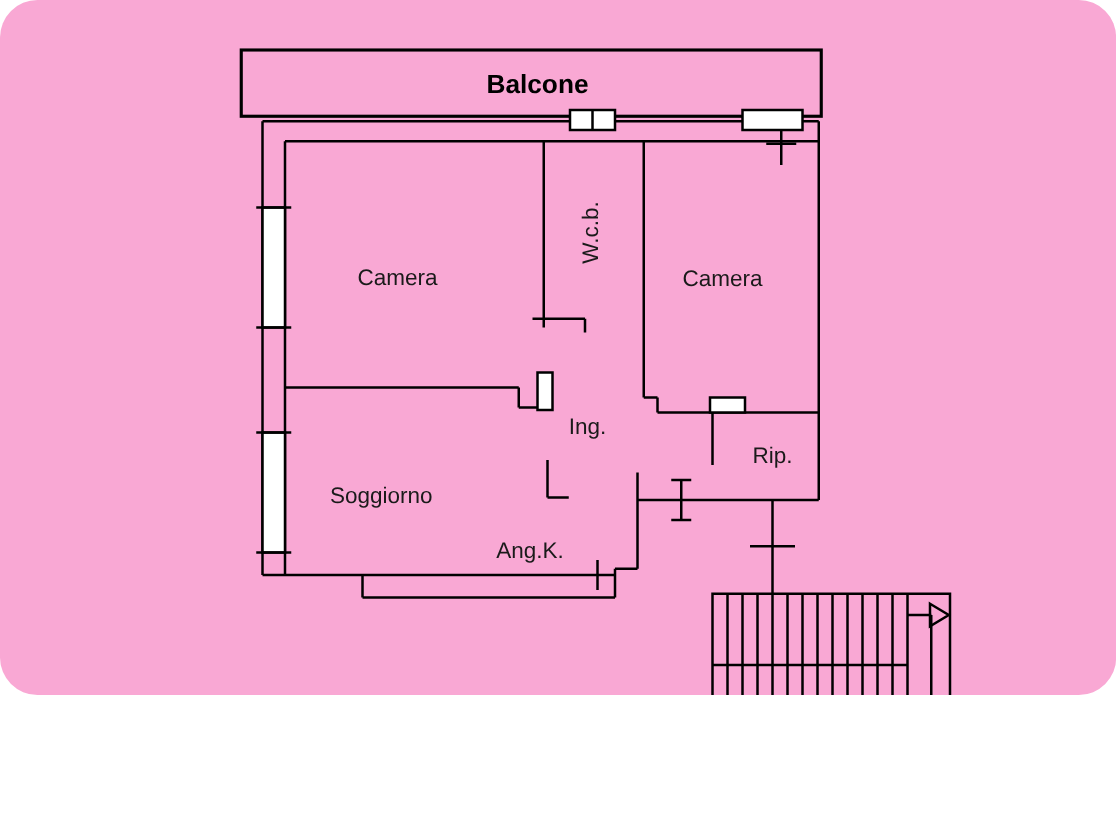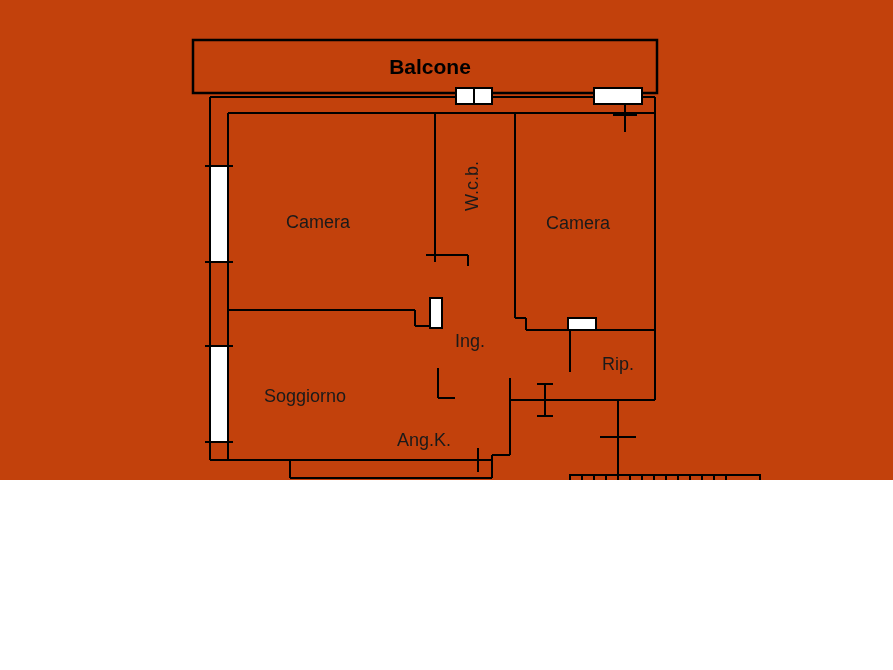--- a/index.html
+++ b/index.html
@@ -3,23 +3,24 @@
 <meta charset="utf-8">
 <style>
   html, body {
     margin: 0;
     padding: 0;
     background: #ffffff;
   }
   .canvas {
     position: relative;
     width: 893px;
-    height: 480px;
-    background: #c2410c;
+    height: 556px;
+    background: #f9a8d4;
     overflow: hidden;
+    border-radius: 30px;
   }
   svg { display: block; }
   .lbl {
     font: 18px "Liberation Sans", sans-serif;
     fill: #1a1a1a;
   }
   .lbl-big {
     font: bold 21px "Liberation Sans", sans-serif;
     fill: #000000;
   }

